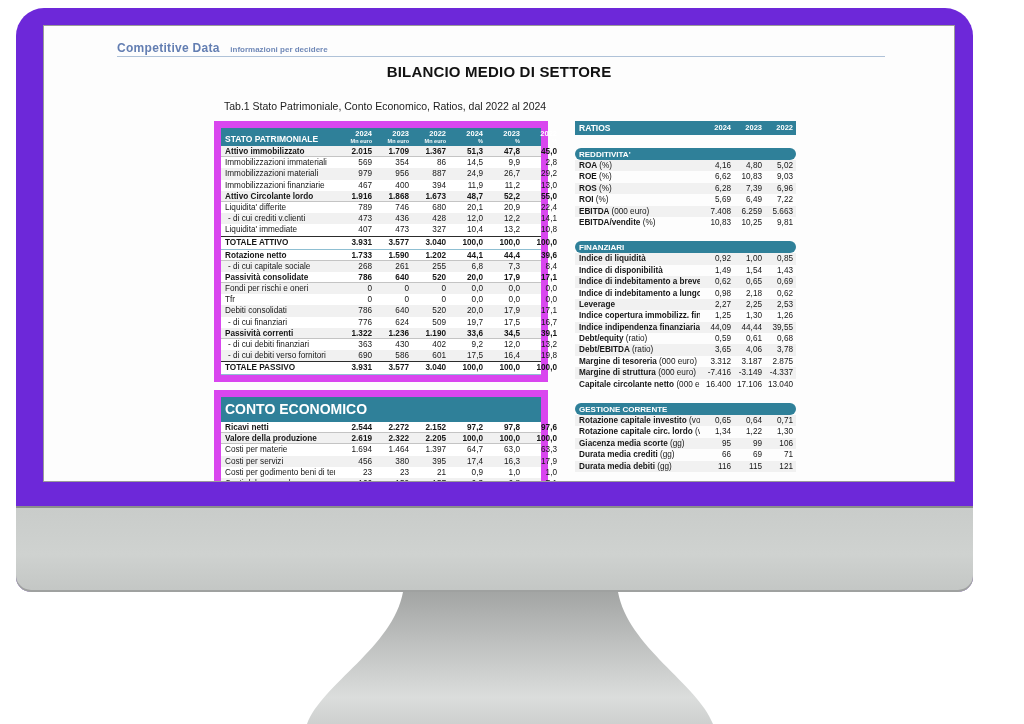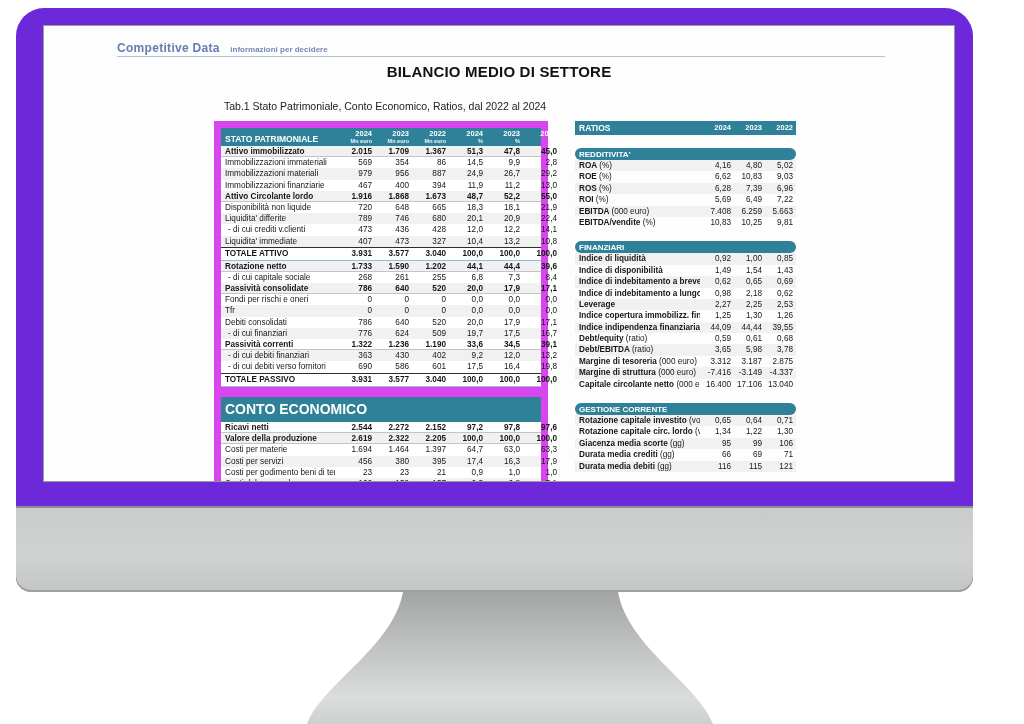--- a/index.html
+++ b/index.html
@@ -147,29 +147,20 @@
           <div class="trow bold">
             <span class="lab">Attivo Circolante  lordo</span>
             <span class="val">1.916</span>
             <span class="val">1.868</span>
             <span class="val">1.673</span>
             <span class="val">48,7</span>
             <span class="val">52,2</span>
             <span class="val">55,0</span>
           </div>
           <div class="trow">
-            <span class="lab">Disponibilità non liquide</span>
-            <span class="val">720</span>
-            <span class="val">648</span>
-            <span class="val">665</span>
-            <span class="val">18,3</span>
-            <span class="val">18,1</span>
-            <span class="val">21,9</span>
-          </div>
-          <div class="trow">
             <span class="lab">Liquidita'  differite</span>
             <span class="val">789</span>
             <span class="val">746</span>
             <span class="val">680</span>
             <span class="val">20,1</span>
             <span class="val">20,9</span>
             <span class="val">22,4</span>
           </div>
           <div class="trow">
             <span class="lab ind">- di cui crediti v.clienti</span>
@@ -468,21 +459,21 @@
               </div>
               <div class="rrow">
                 <span class="lab">Debt/equity <span class="unit">(ratio)</span></span>
                 <span class="val">0,59</span>
                 <span class="val">0,61</span>
                 <span class="val">0,68</span>
               </div>
               <div class="rrow">
                 <span class="lab">Debt/EBITDA <span class="unit">(ratio)</span></span>
                 <span class="val">3,65</span>
-                <span class="val">5,98</span>
+                <span class="val">4,06</span>
                 <span class="val">3,78</span>
               </div>
               <div class="rrow">
                 <span class="lab">Margine di tesoreria <span class="unit">(000 euro)</span></span>
                 <span class="val">3.312</span>
                 <span class="val">3.187</span>
                 <span class="val">2.875</span>
               </div>
               <div class="rrow">
                 <span class="lab">Margine di struttura <span class="unit">(000 euro)</span></span>

